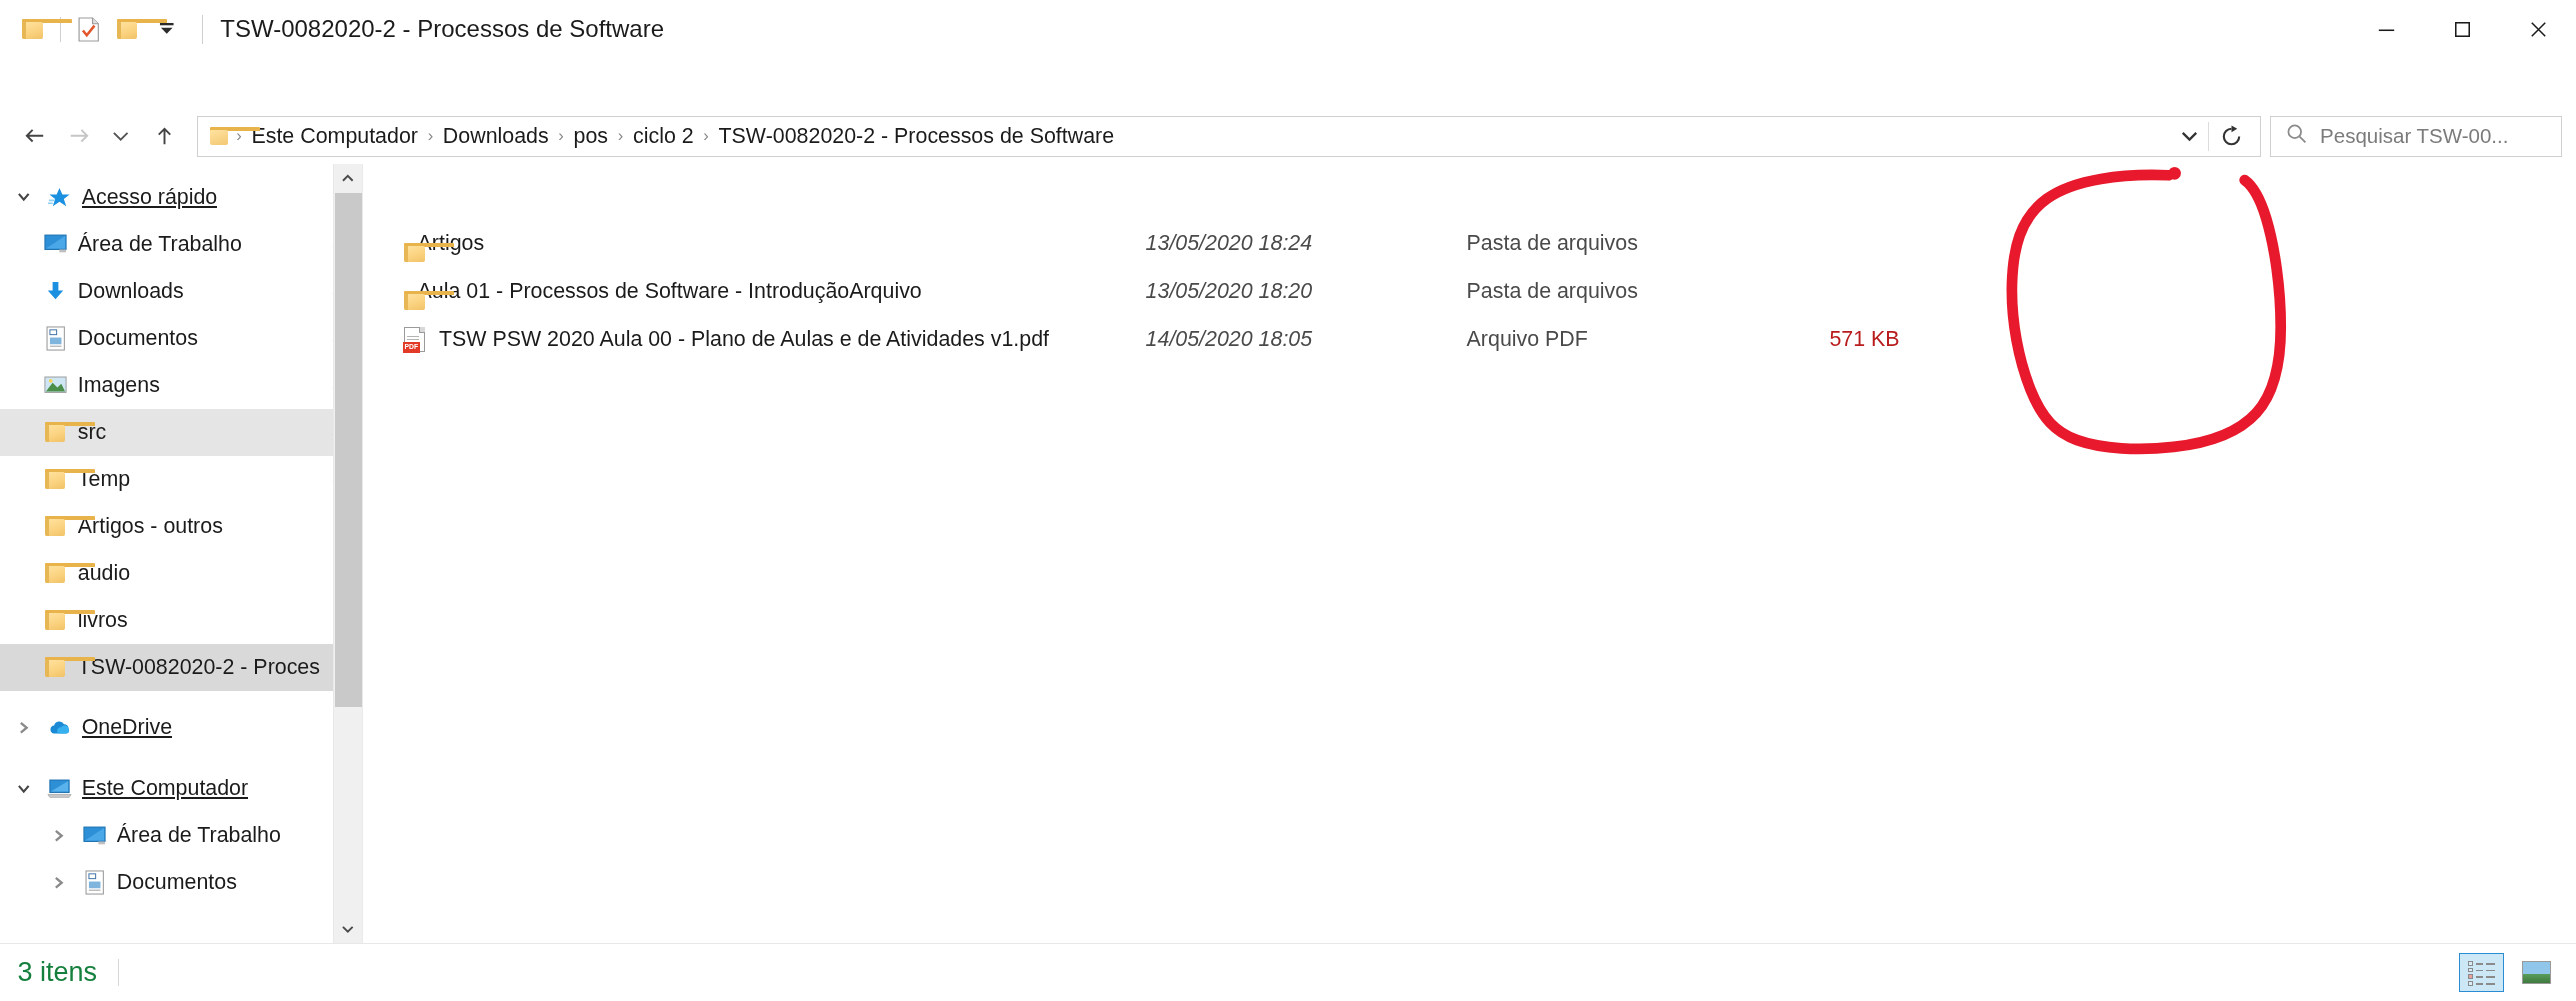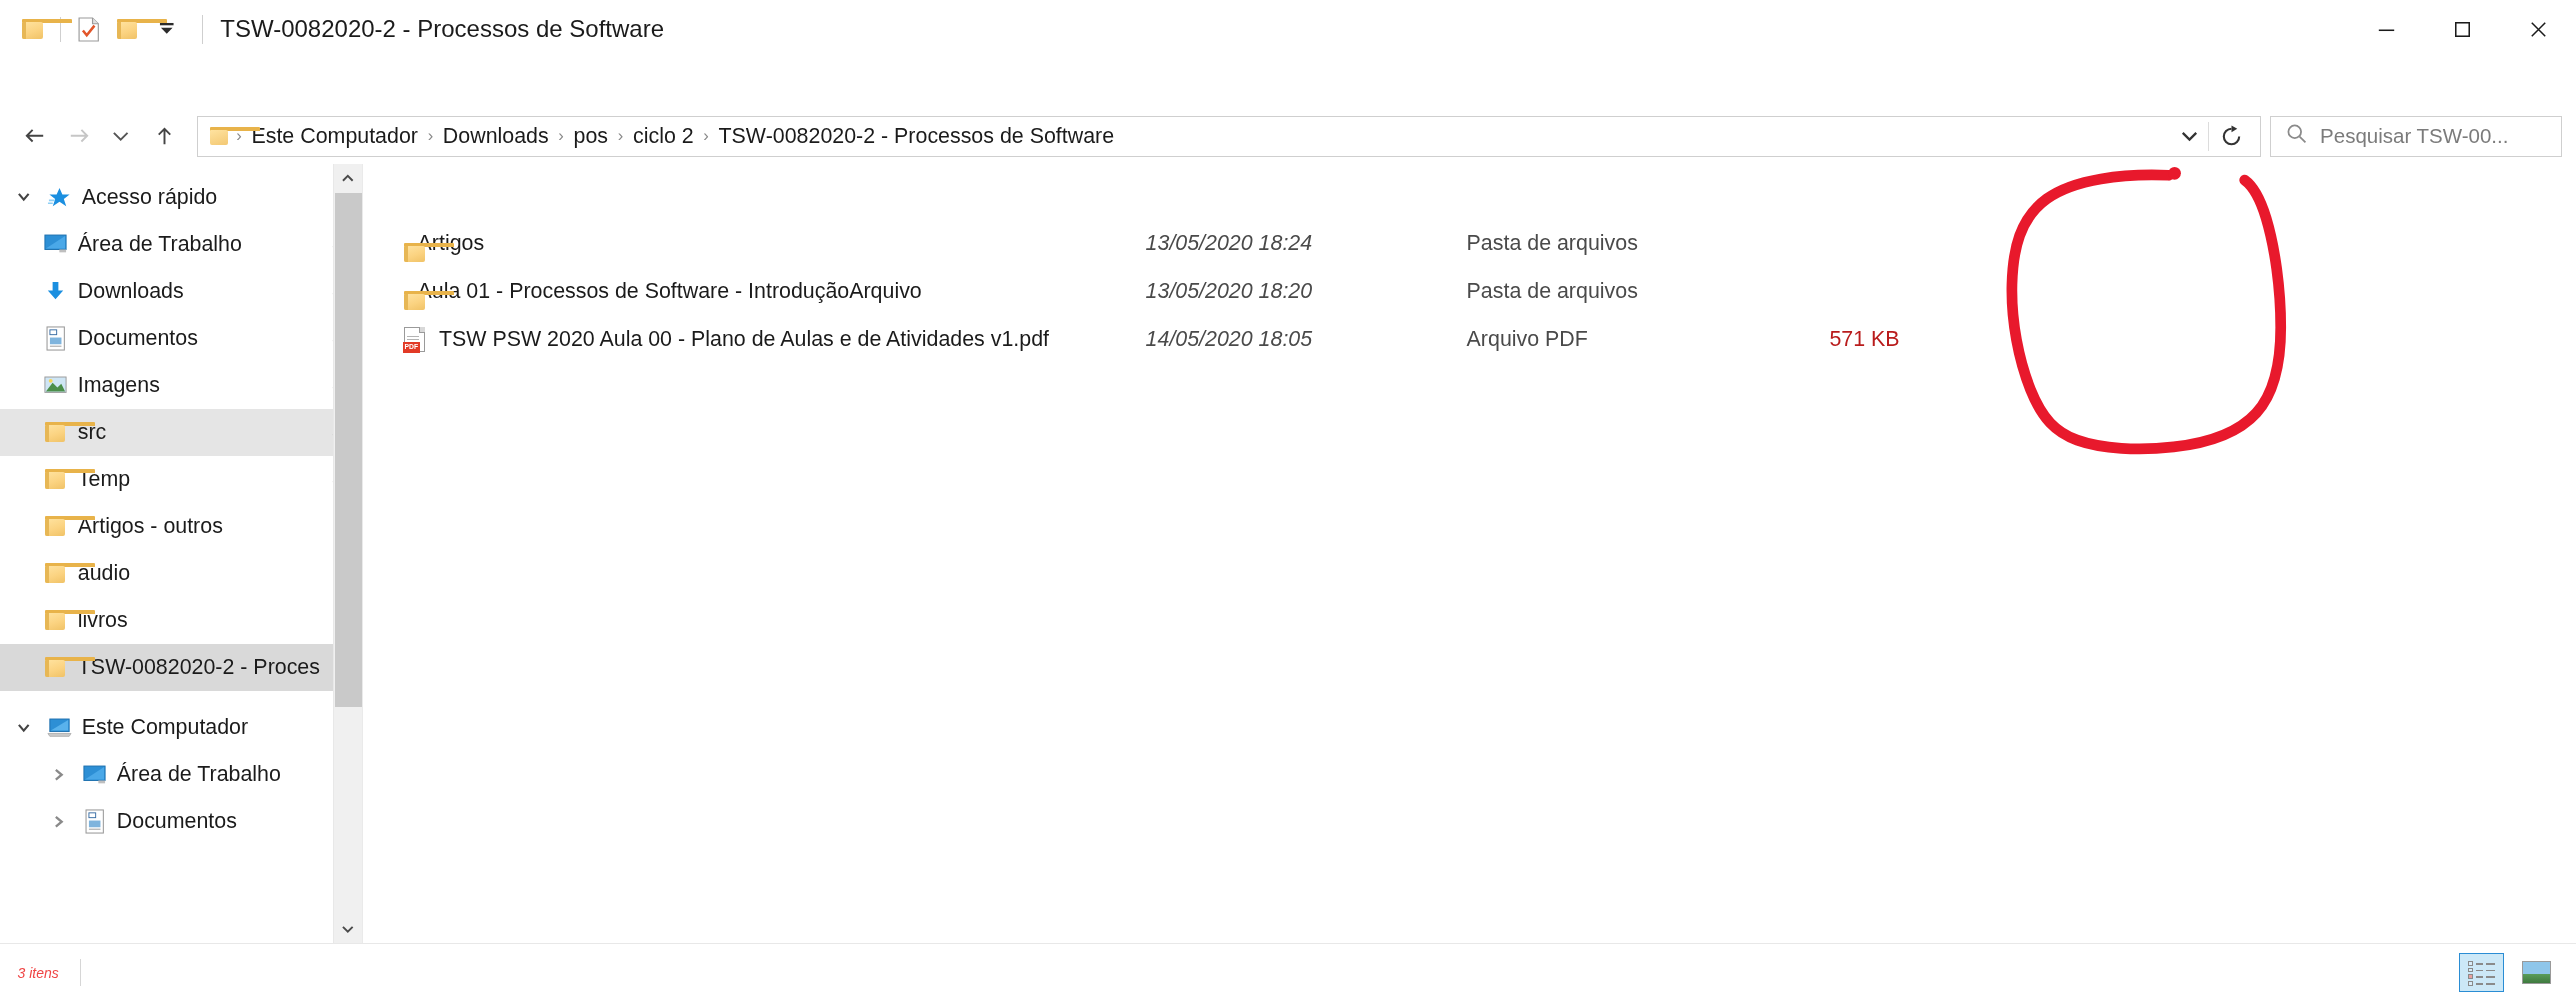--- a/index.html
+++ b/index.html
@@ -118,21 +118,21 @@
   .navitem.sel-active { background:#e5e5e5; }
   .navitem.sel-inactive { background:#d9d9d9; }
   .expander {
     width:39px; min-width:39px; display:flex; align-items:center; justify-content:center;
     color:#5a5a5a; font-size:15.6px;
   }
   .nav-ico { width:33px; min-width:33px; display:flex; align-items:center; justify-content:center; margin-right:5.8px;}
   .nav-label { overflow:hidden; text-overflow:clip; }
   .pin { margin-left:auto; color:#8d8d8d; font-size:18.5px; padding-right:5.8px; }
 
-  .indent0 { padding-left:3.9px; }
+  .indent0 { padding-left:3.9px;text-decoration:underline; }
   .indent1 { padding-left:39px; }
   .indent2 { padding-left:39px; }
 
   
   .sb-scroll {
     position:absolute; right:0; top:0; width:29px; height:779px; background:#f0f0f0;
     border-left:1px solid #e8e8e8;
   }
   .sb-arrow { height:29px; display:flex; align-items:center; justify-content:center; color:#5a5a5a; font-size:14.6px;}
   .sb-thumb {
@@ -189,21 +189,21 @@
     color:#fff; font-size:6.8px; line-height:10.7px; text-align:center;
     font-family:"Liberation Sans", sans-serif; font-weight:bold;
   }
 
   
   .statusbar {
     position:absolute; bottom:0; left:0; width:2576px; height:58px;
     background:#fff; border-top:1px solid #e8e8e8;
     display:flex; align-items:center; padding:0 17.5px;
   }
-  .status-text { font-size:14px; color:#ef4444;font-style:italic; }
+  .status-text { font-size:27px; color:#15803d; }
   .status-sep { width:1px; height:27px; background:#d6d6d6; margin-left:21.4px; }
   .viewtoggles { margin-left:auto; display:flex; align-items:center; gap:9.7px; }
   .vt { width:45px; height:39px; display:flex; align-items:center; justify-content:center; }
   .vt.active { background:#cce8f7; border:1px solid #2a8dd4; }
 
   
   .dv { width:27px; height:23.4px; position:relative; }
   .dv .sq { position:absolute; left:0; width:4.9px; height:4.9px; border:1px solid #8a8a8a; background:#d8ecf8;}
   .dv .l1 { position:absolute; left:7.8px; width:7.8px; height:1.9px; background:#8a8a8a; }
   .dv .l2 { position:absolute; left:18.5px; width:8.8px; height:1.9px; background:#8a8a8a; }
@@ -493,20 +493,34 @@
           <span class="nav-ico">
             <span class="folder-ico">
                 <span class="tab"></span>
                 <span class="body"></span>
                 <span class="spine"></span>
               </span>
           </span>
           <span class="nav-label">TSW-0082020-2 - Proces</span>
         </div>
 
+        <div class="navitem indent0" style="margin-top:13.6px;">
+          <span class="expander">
+            <svg width="17.5" height="17.5" viewBox="0 0 18 18">
+                <path d="M6 4 L12 9 L6 14" fill="none" stroke="#8a8a8a" stroke-width="2.4"></path>
+              </svg>
+          </span>
+          <span class="nav-ico">
+            <svg width="27" height="19.5" viewBox="0 0 28 20">
+              <path d="M8 16 a4.2 4.2 0 0 1 0.4 -8.3 a5.6 5.6 0 0 1 10.3 -1.4 a4.3 4.3 0 0 1 4.6 4.2 a3.8 3.8 0 0 1 -3.6 5.5 z" fill="#1a8ad4"></path>
+              <path d="M13 16 a3.6 3.6 0 0 1 2.5 -6.5 a4.6 4.6 0 0 1 8.3 2.2 a3.4 3.4 0 0 1 -2.3 4.3 z" fill="#37b0ef"></path>
+            </svg>
+          </span>
+          <span class="nav-label">OneDrive</span>
+        </div>
 
         <div class="navitem indent0" style="margin-top:13.6px;">
           <span class="expander">
             <svg width="17.5" height="17.5" viewBox="0 0 18 18">
                 <path d="M4 6 L9 12 L14 6" fill="none" stroke="#444" stroke-width="2.2"></path>
               </svg>
           </span>
           <span class="nav-ico">
             <svg width="27" height="23.4" viewBox="0 0 28 24">
               <rect x="4" y="3" width="20" height="13" fill="#2d8fd5" stroke="#1c6fae" stroke-width="1"></rect>

